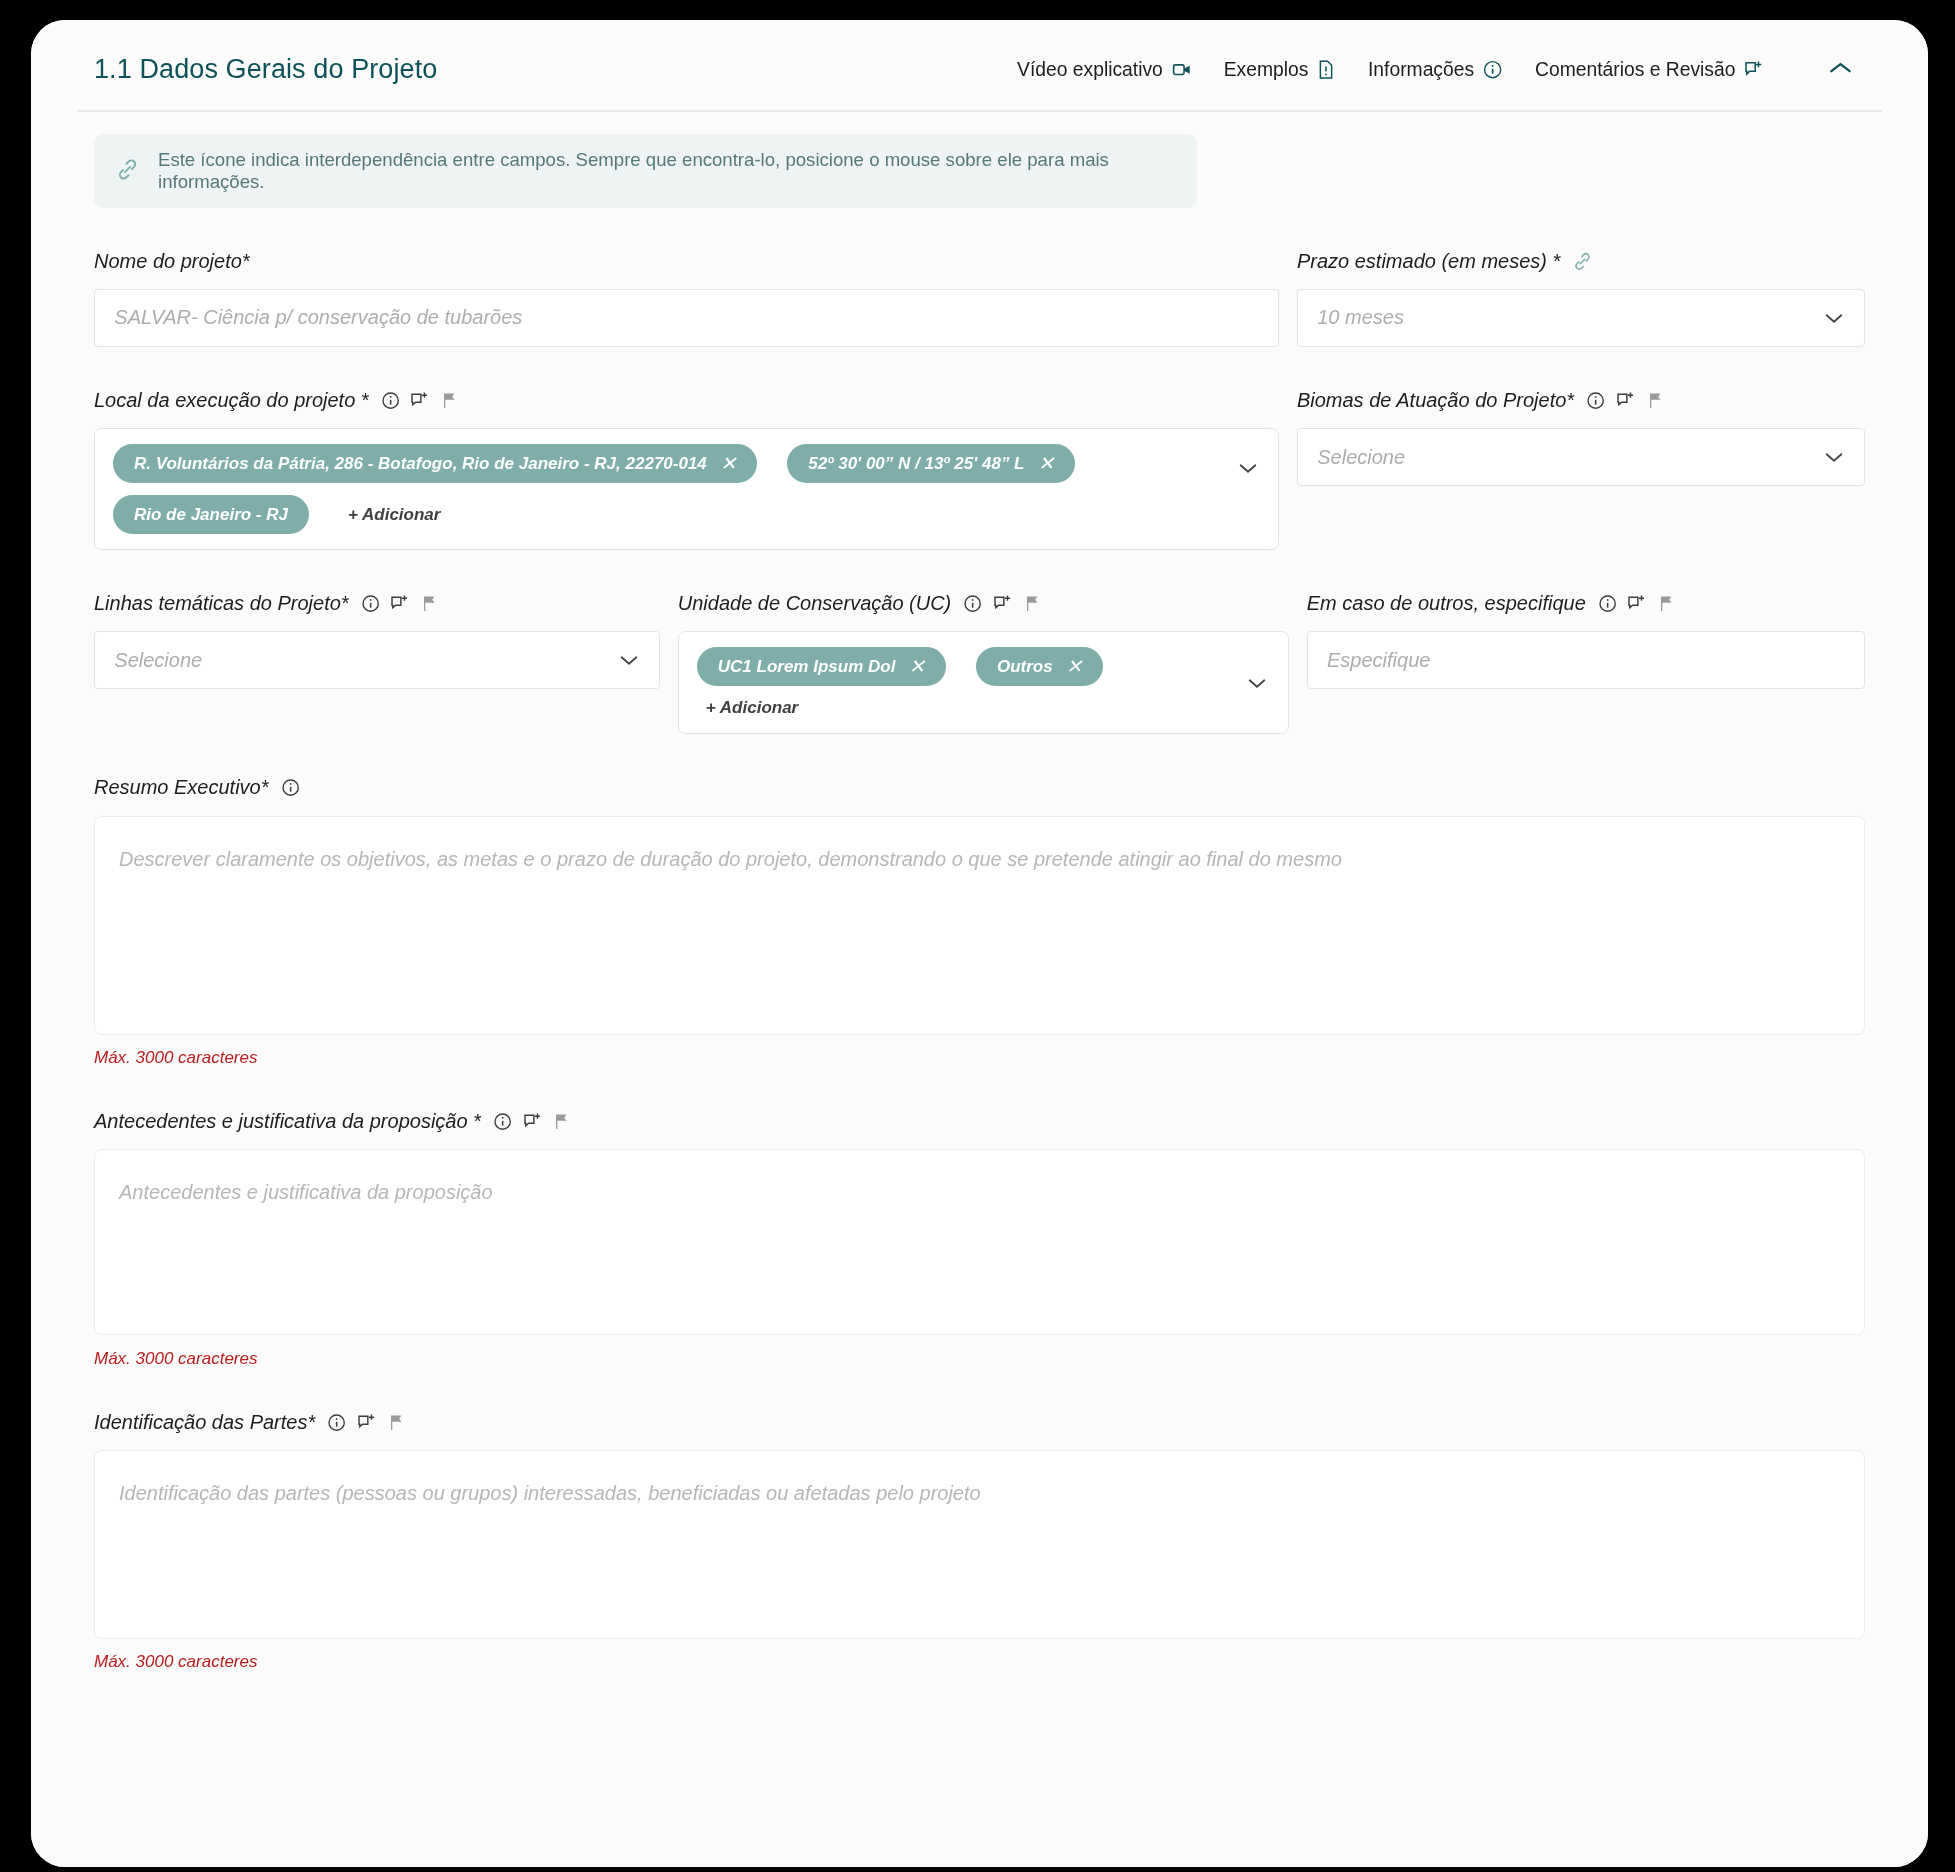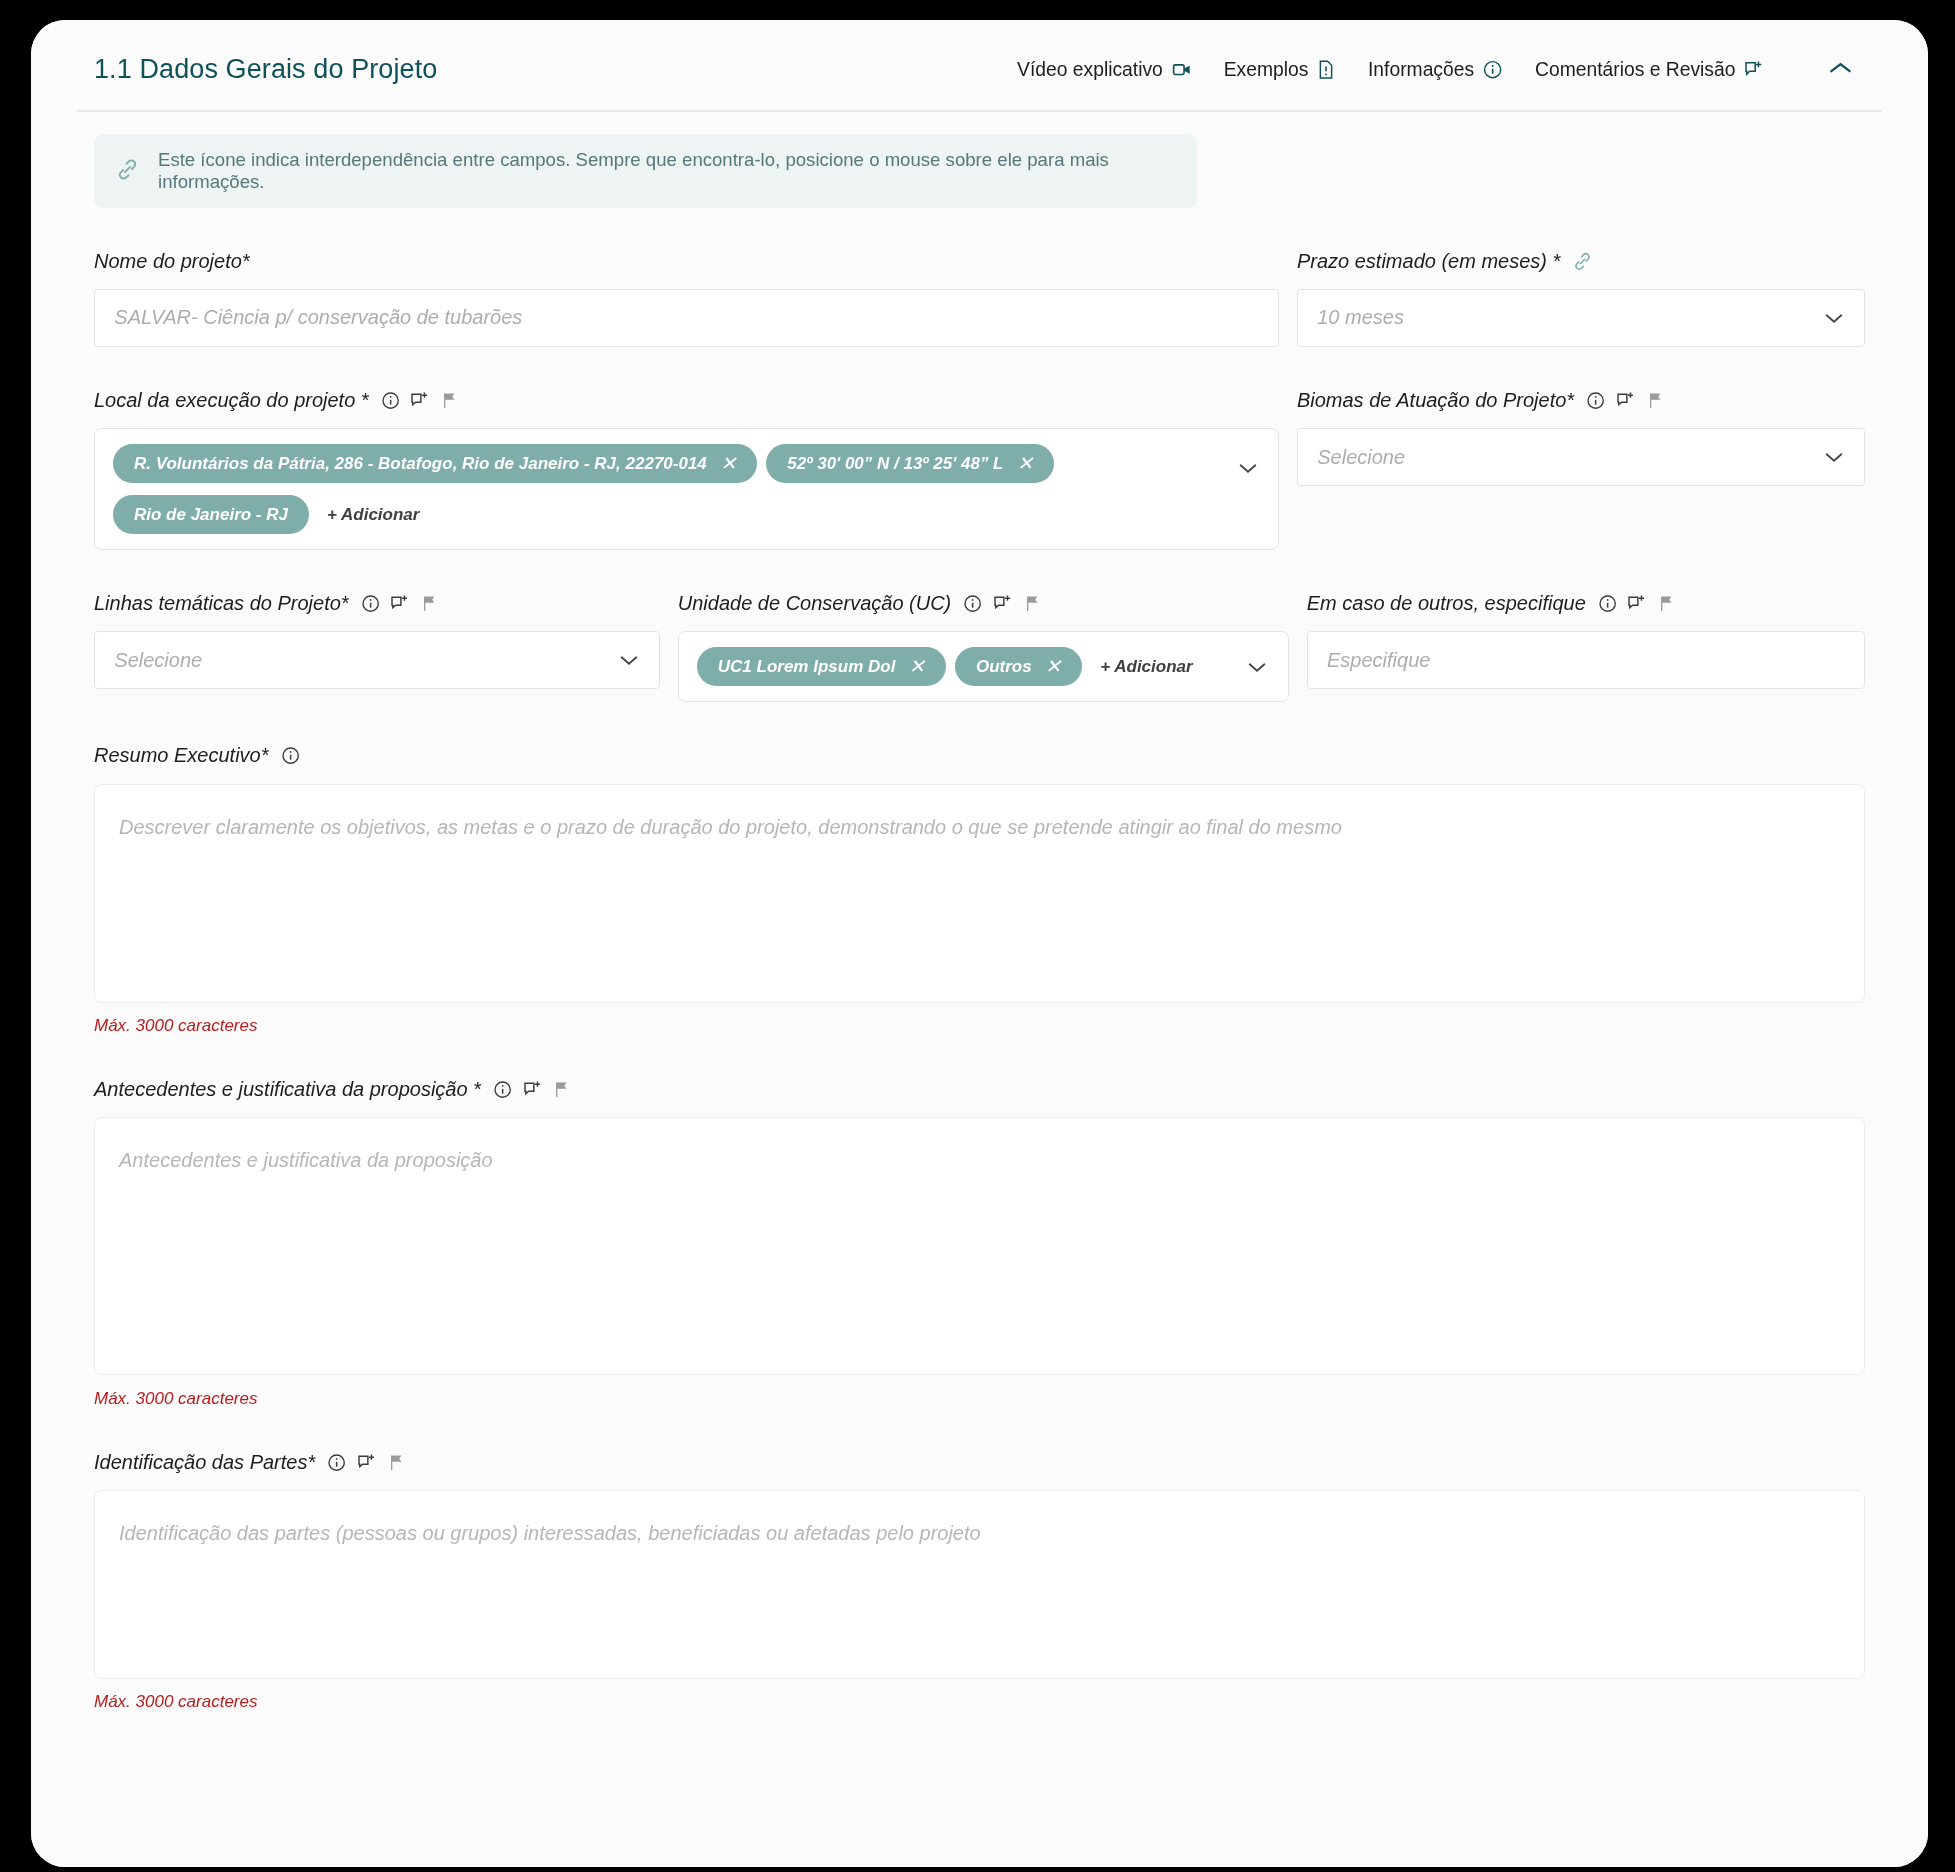--- a/index.html
+++ b/index.html
@@ -145,21 +145,21 @@
     background: #ffffff;
     padding: 15px 18px;
     position: relative;
     padding-right: 59px;
   }
   .chips-box.tall { min-height: 119px; }
   .chips-wrap {
     display: flex;
     flex-wrap: wrap;
     align-items: center;
-    gap: 12px 9px;
+    gap: 12px 30px;
   }
   .chip {
     background: #7fada9;
     color: #ffffff;
     border-radius: 742px;
     height: 39px;
     display: inline-flex;
     align-items: center;
     gap: 13.4px;
     padding: 0 21px;
@@ -185,21 +185,21 @@
   
   .textarea-box {
     border: 1.5px solid #ececec;
     border-radius: 7.4px;
     background: #ffffff;
     padding: 31px 24px;
     font-size: 20px;
     color: #b6b6b6;
   }
   .ta-h1 { height: 219px; }
-  .ta-h2 { height: 258px; }
+  .ta-h2 { height: 186px; }
   .ta-h3 { height: 189px; }
   .helper {
     font-size: 17px;
     color: #b91c1c;
     margin-top: 13.4px;
   }
 </style>
 </head>
 <body>
 

